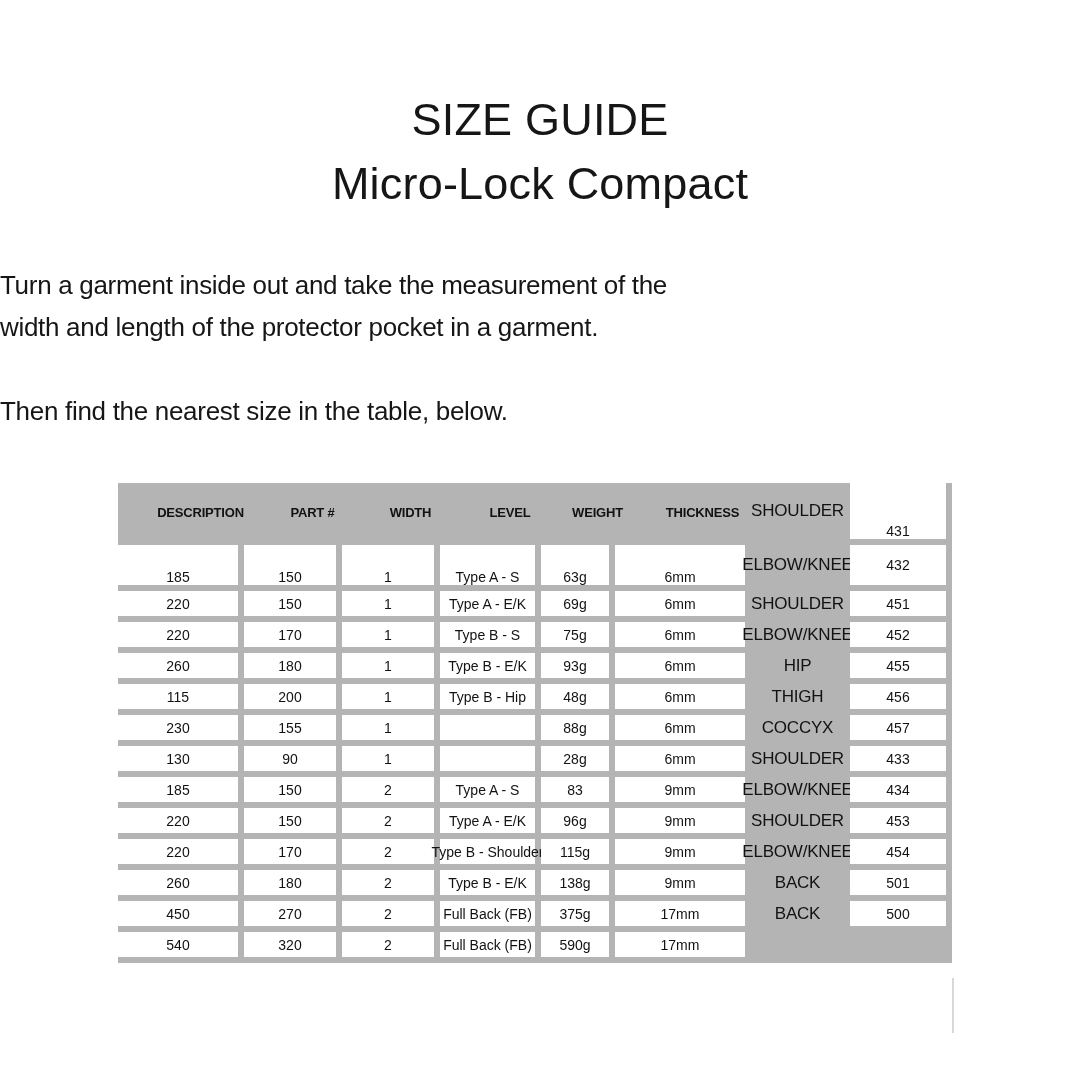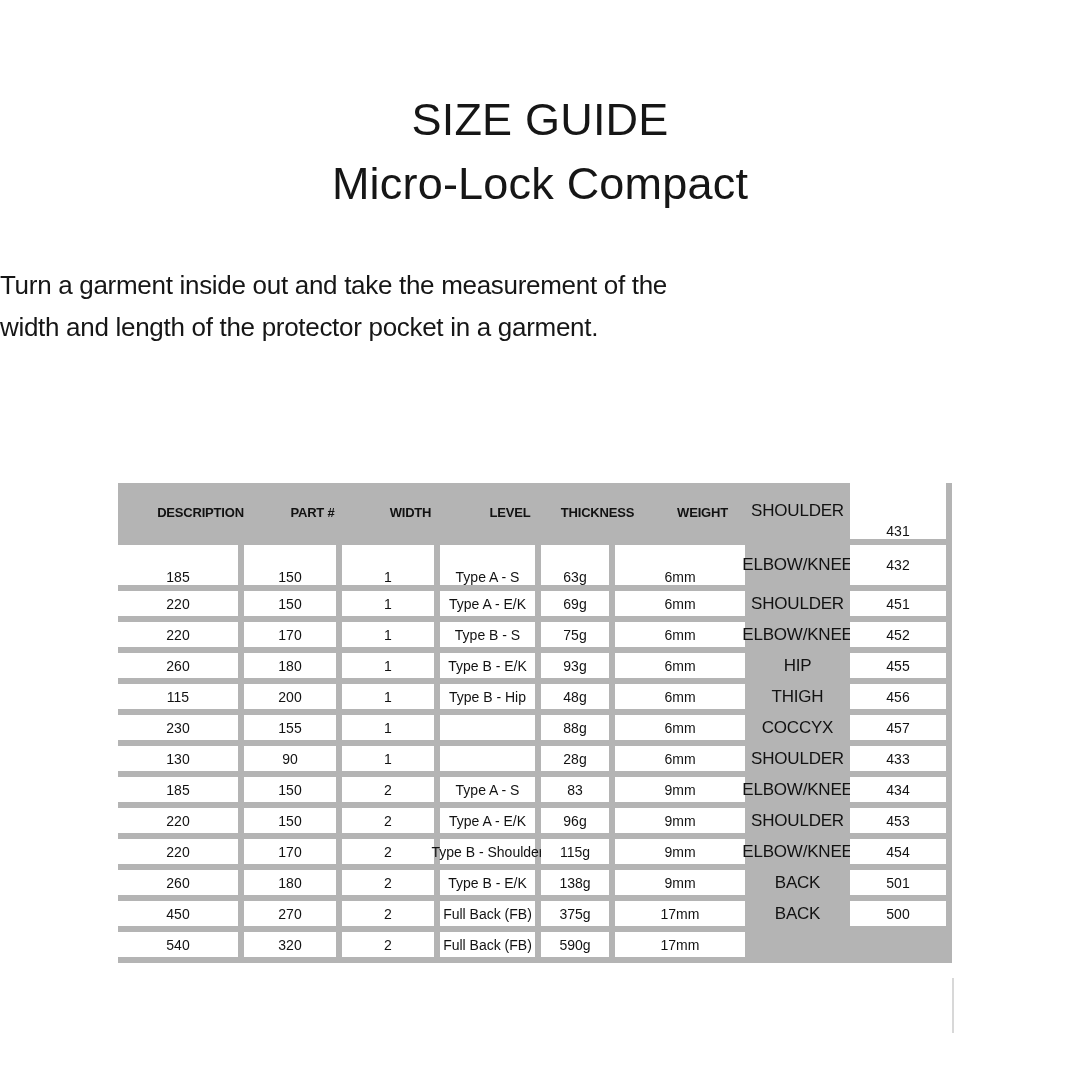--- a/index.html
+++ b/index.html
@@ -108,29 +108,30 @@
   <div class="title">
     <div>SIZE GUIDE</div>
     <div>Micro-Lock Compact</div>
   </div>
 
   <div class="instructions">
     <div class="para1">
       <div>Turn a garment inside out and take the measurement of the</div>
       <div>width and length of the protector pocket in a garment.</div>
     </div>
+    <div class="para2">Then find the nearest size in the table, below.</div>
   </div>
 
   <div class="size-table">
       <div class="th">DESCRIPTION</div>
       <div class="th">PART #</div>
       <div class="th">WIDTH</div>
       <div class="th">LEVEL</div>
+      <div class="th">WEIGHT</div>
       <div class="th">THICKNESS</div>
-      <div class="th">WEIGHT</div>
       <div class="td desc first">SHOULDER</div>
       <div class="td first">431</div>
       <div class="td first">185</div>
       <div class="td first">150</div>
       <div class="td first">1</div>
       <div class="td first">Type A - S</div>
       <div class="td first">63g</div>
       <div class="td first">6mm</div>
       <div class="td desc">ELBOW/KNEE</div>
       <div class="td">432</div>

